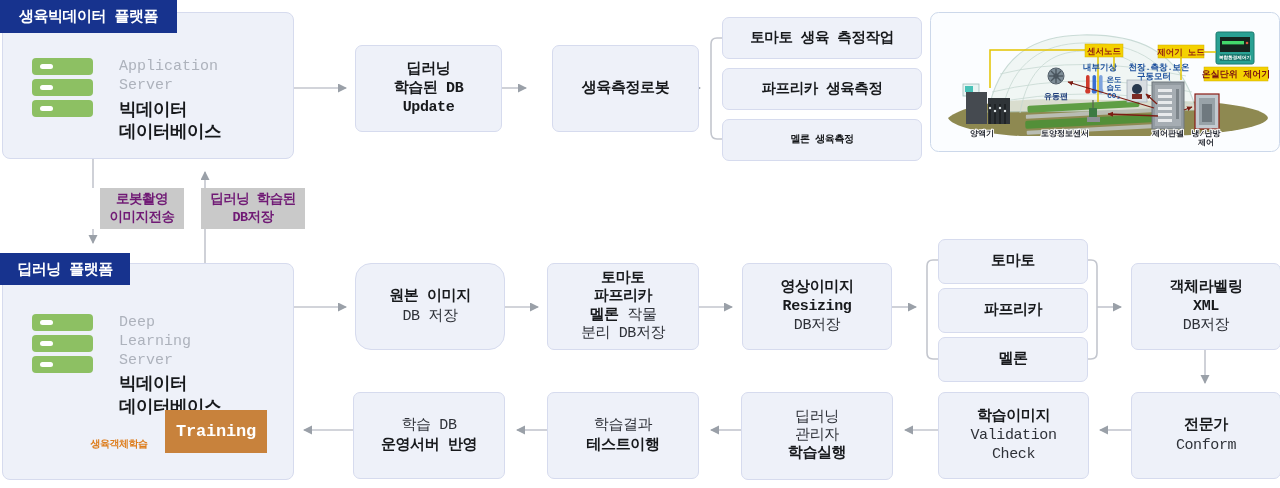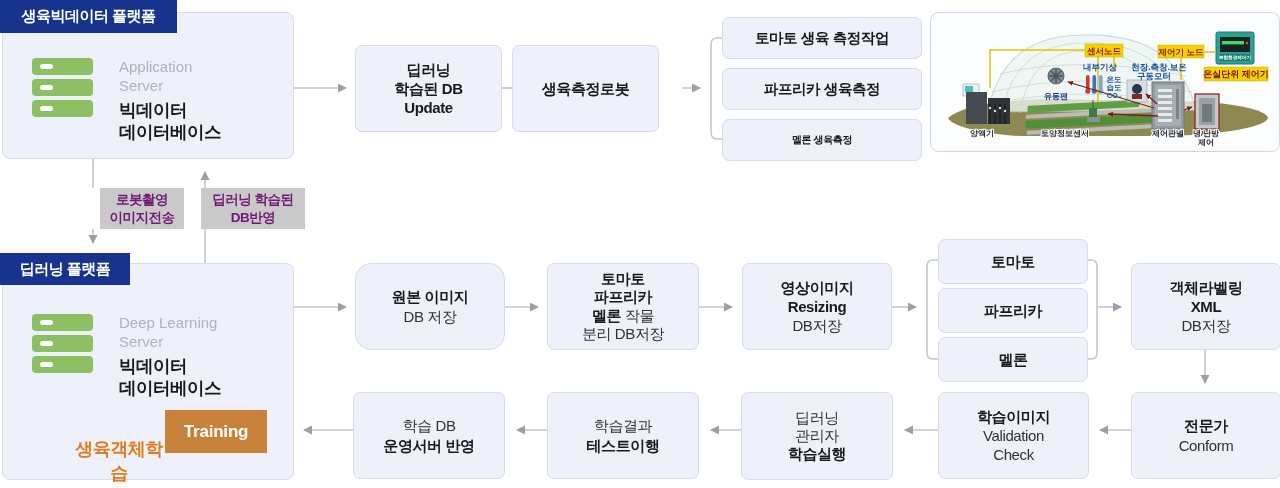--- a/index.html
+++ b/index.html
@@ -2,21 +2,21 @@
 <html style="--navy: #17338e; --box-fill: #eef1f9; --box-border: #d6dbee; --line: #c3c6ce; --arrow: #9aa0a8; --gray-label: #c9c9c9; --orange: #c8823c; --orange-text: #dd7d1d; --green: #8dc063; --slate: #506470; --text-dark: #17191c; --text-muted: #adb2bc;"><head>
 <meta charset="utf-8">
 <style>
   :root{
     --navy:#17338e; --box-fill:#eef1f9; --box-border:#d6dbee; --line:#c3c6ce;
     --arrow:#9aa0a8; --gray-label:#c9c9c9; --orange:#c8823c; --orange-text:#dd7d1d;
     --green:#8dc063; --slate:#506470; --text-dark:#17191c; --text-muted:#adb2bc;
   }
   html,body{margin:0;padding:0;background:#fff;}
   .canvas{position:relative;width:1280px;height:488px;background:#fff;overflow:hidden;
-    font-family:Liberation Sans, sans-serif;color:var(--text-dark);}
+    font-family:Liberation Mono, monospace;color:var(--text-dark);}
   .wires{position:absolute;left:0;top:0;width:1280px;height:488px;pointer-events:none;}
   .pbox{position:absolute;background:var(--box-fill);border:1px solid var(--box-border);border-radius:8px;}
   .tab{position:absolute;height:33px;background:var(--navy);color:#fff;font-weight:700;font-size:15px;
     display:flex;align-items:center;justify-content:center;letter-spacing:-0.5px;}
   .fbox{position:absolute;background:var(--box-fill);border:1px solid var(--box-border);border-radius:7px;
     display:flex;flex-direction:column;justify-content:center;align-items:center;text-align:center;
     font-size:15px;line-height:1.28;letter-spacing:-0.4px;}
   .s{font-weight:700;white-space:pre-line;color:var(--text-dark);}
   .n{font-weight:400;white-space:pre-line;color:#2e3138;}
   .inline-line{display:block;}
@@ -25,21 +25,21 @@
   .server{position:absolute;display:flex;align-items:flex-start;}
   .srv-icon{width:61px;display:flex;flex-direction:column;gap:4px;flex:none;}
   .srv-bar{height:17px;background:var(--green);border-radius:4px;position:relative;}
   .srv-bar::before{content:"";position:absolute;left:8px;top:6px;width:13px;height:5px;border-radius:2.5px;background:#fff;}
   .srv-text{margin-left:26px;padding-top:0;}
   .srv-en{font-size:15px;line-height:1.25;color:var(--text-muted);width:118px;letter-spacing:0;}
   .srv-ko{font-size:17.5px;line-height:1.3;font-weight:700;color:var(--text-dark);white-space:pre-line;letter-spacing:-0.5px;margin-top:3px;}
   .training{position:absolute;left:165px;top:410px;width:102px;height:43px;background:var(--orange);
     color:#fff;font-weight:700;font-size:17px;display:flex;align-items:center;justify-content:center;letter-spacing:-0.2px;}
   .loop-label{position:absolute;left:72px;top:437px;width:94px;text-align:center;color:var(--orange-text);
-    font-weight:700;font-size:18px;letter-spacing:-0.5px;}
+    font-weight:700;font-size:10px;letter-spacing:-0.5px;}
   .gh{position:absolute;left:930px;top:12px;width:350px;height:140px;}
 </style>
 </head>
 <body>
 
 <div class="canvas">
 
   <svg class="wires">
     <defs>
       <marker id="ag" markerUnits="userSpaceOnUse" markerWidth="10" markerHeight="10" refX="8" refY="4.5" orient="auto">
@@ -91,21 +91,21 @@
       <div class="srv-ko">빅데이터
 데이터베이스</div>
     </div>
   </div>
 
   <div class="fbox" style="left:355px;top:45px;width:145px;height:85px;">
     <span class="s">딥러닝
 학습된 DB
 Update</span>
   </div>
-  <div class="fbox" style="left:512px;top:45px;width:145px;height:85px;">
+  <div class="fbox" style="left:552px;top:45px;width:145px;height:85px;">
     <span class="s">생육측정로봇</span>
   </div>
   <div class="fbox" style="left:722px;top:17px;width:198px;height:40px;font-size:14.5px;">
     <span class="s">토마토 생육 측정작업</span>
   </div>
   <div class="fbox" style="left:722px;top:68px;width:198px;height:40px;font-size:14.5px;">
     <span class="s">파프리카 생육측정</span>
   </div>
   <div class="fbox" style="left:722px;top:119px;width:198px;height:40px;font-size:10px;">
     <span class="s">멜론 생육측정</span>
@@ -254,21 +254,21 @@
       <text x="135" y="124">토양정보센서</text>
       <text x="238" y="124">제어판넬</text>
       <text x="276" y="124">냉/난방</text>
       <text x="276" y="133">제어</text>
     </g>
   </svg>
 
   <div class="glabel" style="left:52px;top:188px;width:84px;height:41px;">로봇촬영
 이미지전송</div>
   <div class="glabel" style="left:153px;top:188px;width:104px;height:41px;">딥러닝 학습된
-DB반영</div>
+DB저장</div>
 
   <div class="pbox" style="left:2px;top:263px;width:290px;height:215px;"></div>
   <div class="tab" style="left:0;top:253px;width:130px;height:32px;">딥러닝 플랫폼</div>
   <div class="server" style="left:32px;top:314px;width:250px;">
     <div class="srv-icon">
       <div class="srv-bar"></div>
         <div class="srv-bar"></div>
         <div class="srv-bar"></div>
     </div>
     <div class="srv-text">

